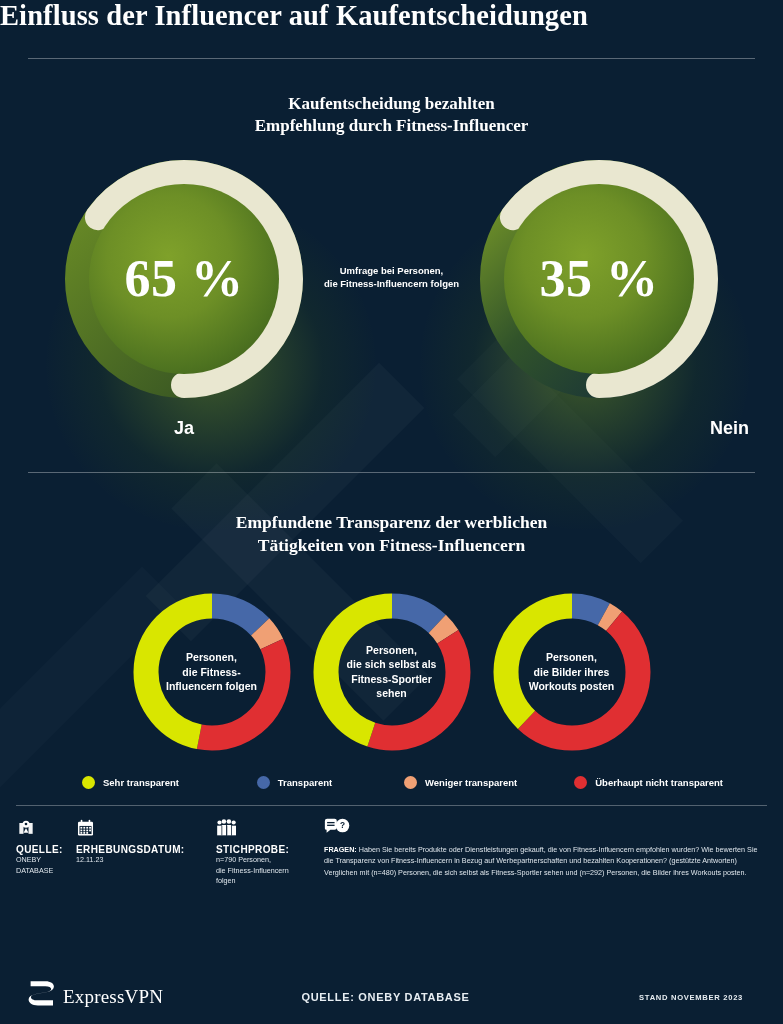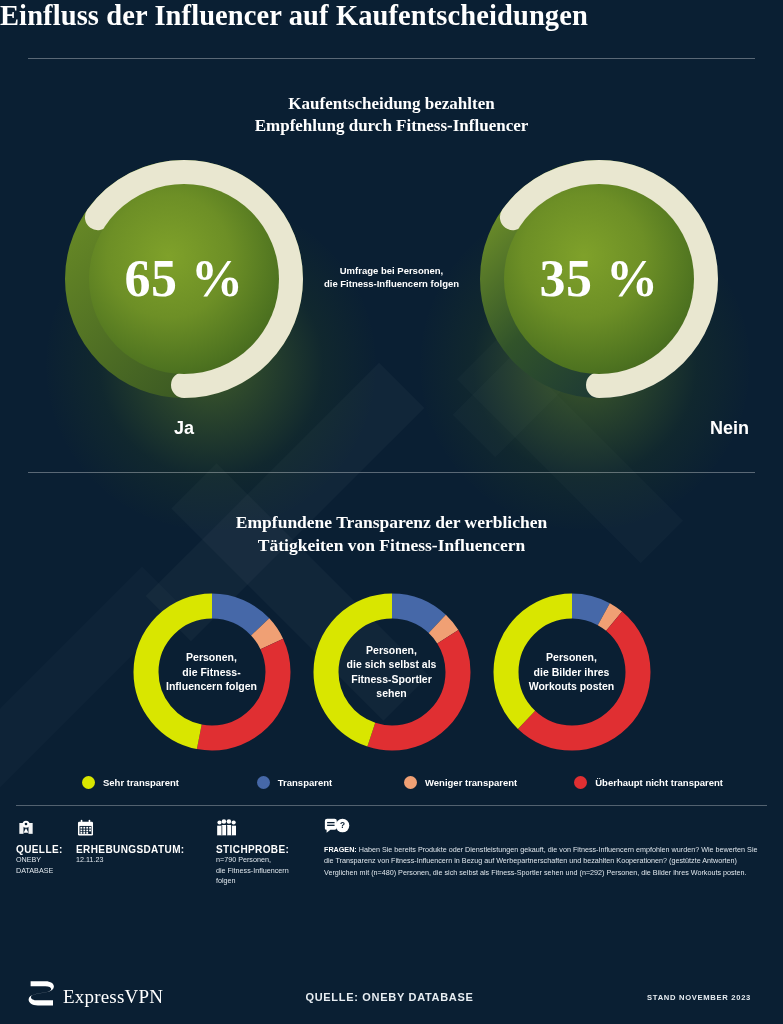--- a/index.html
+++ b/index.html
@@ -92,21 +92,21 @@
   .meta { position:relative; z-index:3; display:flex; padding:12px 16px 0 16px; gap:0; }
   .meta-col { padding-right:10px; }
   .m-ico { height:20px; margin-bottom:6px; color:#fff; }
   .m-head { font-size:10px; font-weight:700; letter-spacing:.4px; color:#ffffff; }
   .m-body { font-size:7.2px; line-height:1.5; color:#dfe6ec; }
   .q-body { font-size:7.2px; line-height:1.62; color:#dfe6ec; }
   .q-body b { color:#ffffff; }
 
   
   .botbar {
-    position:absolute; left:0; right:4px; bottom:0; height:54px; z-index:3;
+    position:absolute; left:0; right:12px; bottom:0; height:54px; z-index:3;
     display:flex; align-items:center; padding:0 28px;gap:8px;
   }
   .brand { display:flex; align-items:center; gap:7px; }
   .brand-name { font-family:"Liberation Serif", serif; font-size:19px; font-weight:400; color:#fff; letter-spacing:.2px; }
   .bot-mid { position:absolute; left:50%; transform:translateX(-50%); font-size:11px; font-weight:700; letter-spacing:.7px; color:#e7edf2; }
   .bot-right { margin-left:auto; font-size:7.6px; font-weight:700; letter-spacing:.7px; color:#e7edf2; }
 </style>
 </head>
 <body>
 

